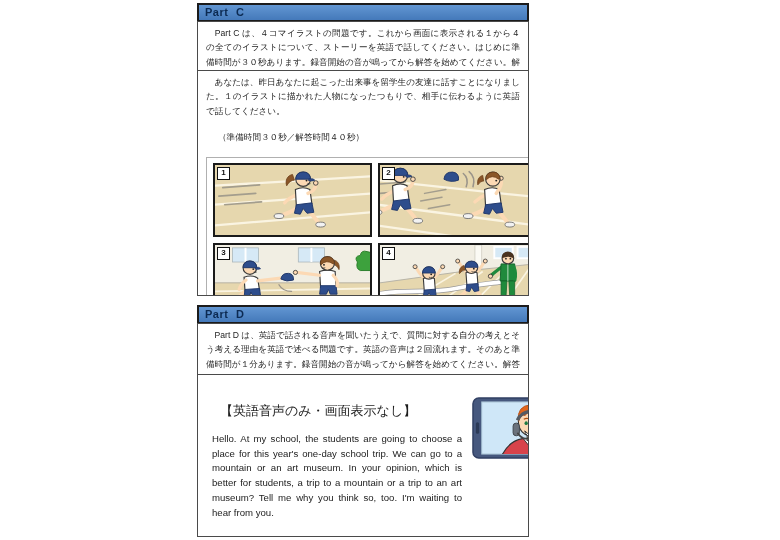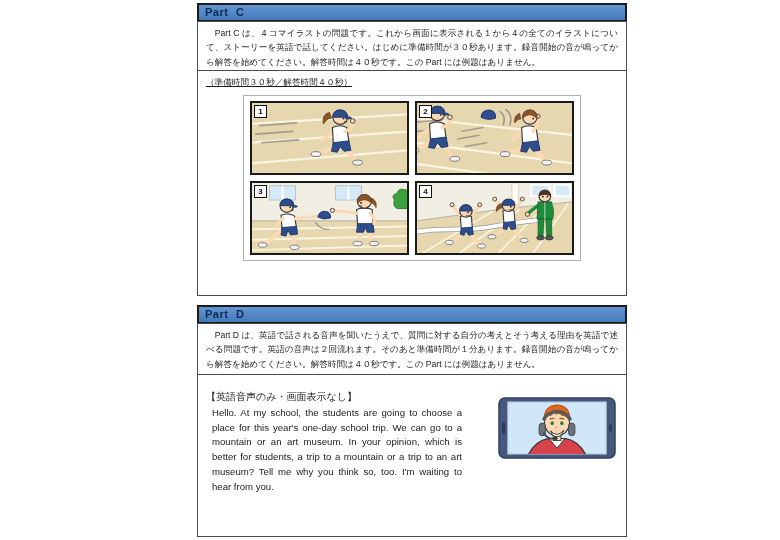--- a/index.html
+++ b/index.html
@@ -2,38 +2,38 @@
 <html><head>
 <meta charset="utf-8">
 <style>
   html,body{margin:0;padding:0;}
   body{
     width:780px;height:540px;background:#ffffff;overflow:hidden;
     font-family:"Liberation Sans","DejaVu Sans",sans-serif;
     color:#1d1d1d;
   }
   .doc{
-    position:absolute;left:197px;top:3px;width:430px;height:534px;
+    position:absolute;left:197px;top:3px;width:332px;height:534px;
     display:flex;flex-direction:column;box-sizing:border-box;
   }
   .part-header{
     box-sizing:border-box;height:19px;flex:0 0 19px;
     background:linear-gradient(#6296d2,#4479ba);
     border:2px solid #1b1b1b;
     font-size:11px;font-weight:bold;color:#0c2a52;
     padding:1px 6px 0 6px;letter-spacing:.5px;word-spacing:4px;
   }
   .box{
     box-sizing:border-box;background:#fff;
     border:1px solid #4a4a4a;border-top:none;
     padding:4px 8px 2px 8px;
   }
   .box.first{border-top:1px solid #4a4a4a;margin-top:-1px;}
   .jp{font-size:8.6px;line-height:14.4px;margin:0;text-align:justify;}
-  .time-note{font-size:8.6px;line-height:14.4px;margin:0;text-decoration:underline;}
+  .time-note{font-size:8.6px;line-height:14.4px;margin:12px;}
   .desc-c{height:50px;flex:0 0 50px;overflow:hidden;}
   .scen-c{height:225px;flex:0 0 225px;overflow:hidden;}
   .gap{height:9px;flex:0 0 9px;background:#fff;}
   .desc-d{height:52px;flex:0 0 52px;overflow:hidden;}
   .scen-d{flex:1;overflow:hidden;}
   .illustration{
     box-sizing:border-box;width:338px;height:166px;margin:6px auto 0 auto;
     border:1px solid #b0b0b0;background:#fff;padding:5px 6px;
     display:grid;grid-template-columns:1fr 1fr;grid-template-rows:1fr 1fr;gap:6px;
   }
@@ -42,41 +42,42 @@
   }
   .panel svg{position:absolute;inset:0;width:100%;height:100%;}
   .badge{
     position:absolute;top:2px;left:2px;z-index:2;
     width:11px;height:11px;background:#fff;border:1.5px solid #111;
     font-size:8px;font-weight:bold;color:#111;
     display:flex;align-items:center;justify-content:center;line-height:1;
   }
   .audio-row{display:flex;margin-top:11px;}
   .audio-col{flex:0 0 266px;}
-  .audio-note{font-size:10px;line-height:14px;margin:0;}
+  .audio-note{font-size:13px;line-height:14px;margin:14px;}
   .en{
     font-size:9.6px;line-height:14.7px;margin:2px 0 0 6px;width:250px;
     text-align:justify;color:#222;
   }
   .tablet-wrap{flex:1;display:flex;justify-content:flex-end;align-items:flex-start;padding:7px 2px 0 0;}
 </style>
 </head>
 <body>
 
 <div class="doc">
 
   <div class="part-header">
     <span>Part C</span>
   </div>
 
   <div class="box first desc-c">
     <p class="jp">　Part C は、４コマイラストの問題です。これから画面に表示される１から４の全てのイラストについて、ストーリーを英語で話してください。はじめに準備時間が３０秒あります。録音開始の音が鳴ってから解答を始めてください。解答時間は４０秒です。この Part には例題はありません。</p>
   </div>
 
   <div class="box scen-c">
+    <p class="jp">　あなたは、昨日あなたに起こった出来事を留学生の友達に話すことになりました。１のイラストに描かれた人物になったつもりで、相手に伝わるように英語で話してください。</p>
     <p class="time-note">（準備時間３０秒／解答時間４０秒）</p>
 
     <div class="illustration">
 
       <div class="panel">
         <div class="badge">1</div>
         <svg viewBox="0 0 160 74" preserveAspectRatio="none">
           <rect x="0" y="0" width="160" height="74" fill="#e6d7ae"></rect>
           <path d="M-2,22 L162,12 M-2,42 L162,30 M-2,64 L162,50" stroke="#faf4e2" stroke-width="2.4" fill="none"></path>
           <path d="M8,24 L46,21 M4,33 L42,30 M10,42 L48,39" stroke="#a39d8d" stroke-width="1.8" stroke-linecap="round" fill="none"></path>

